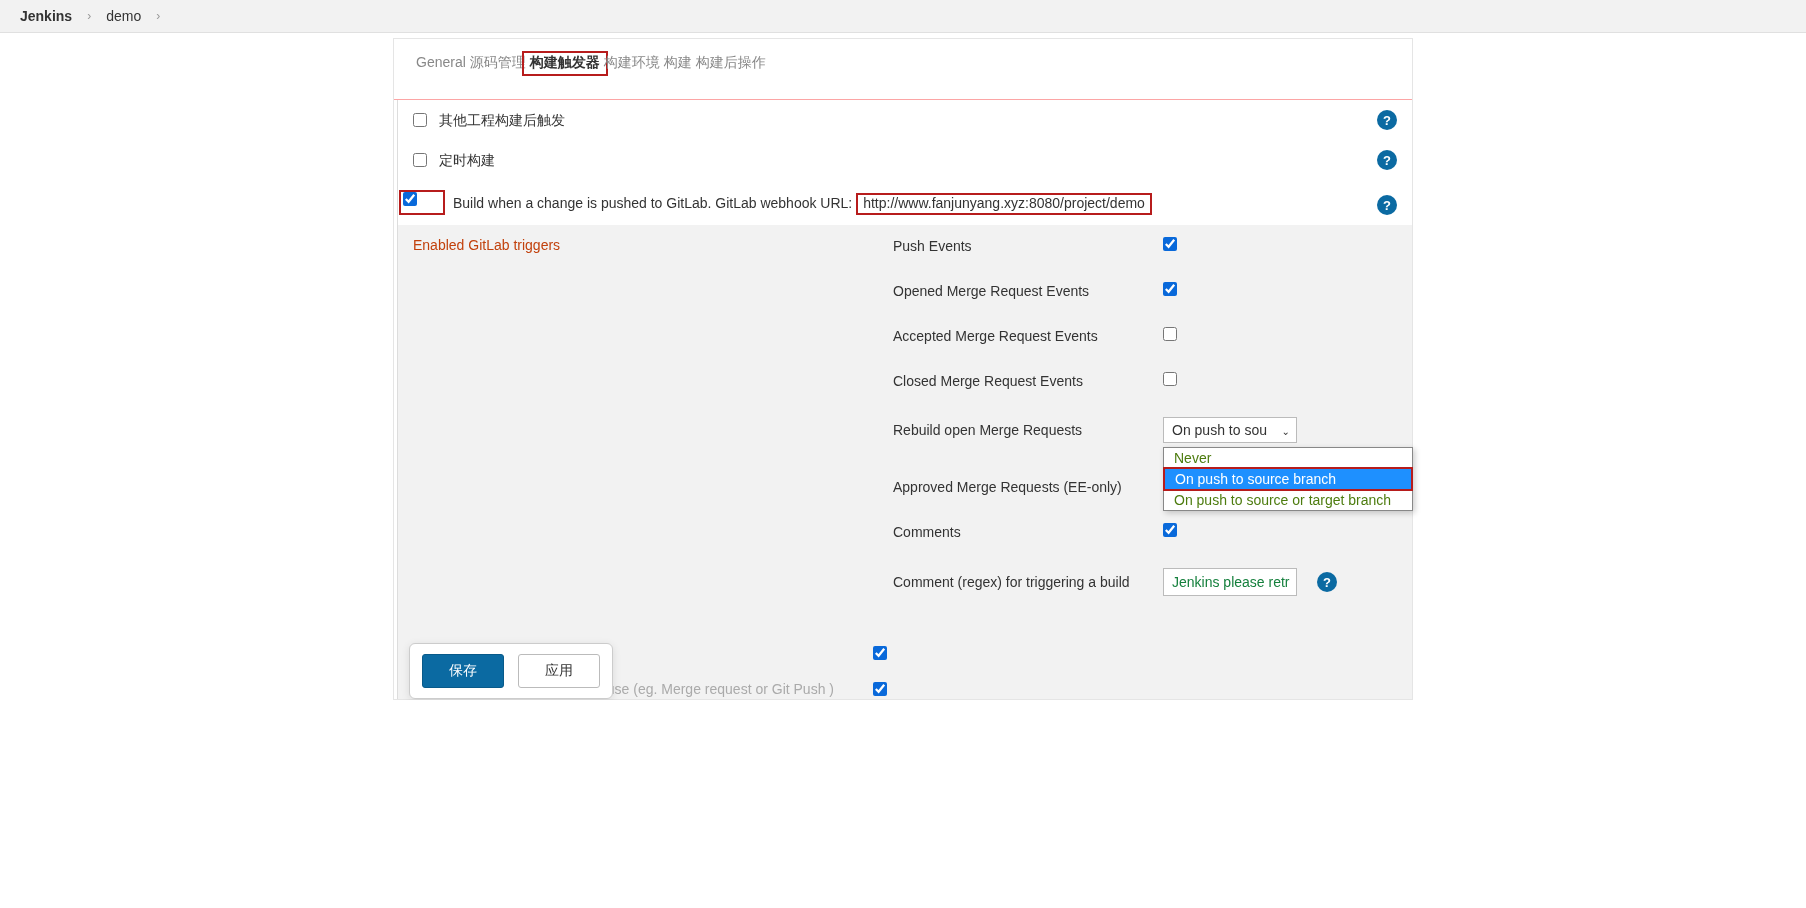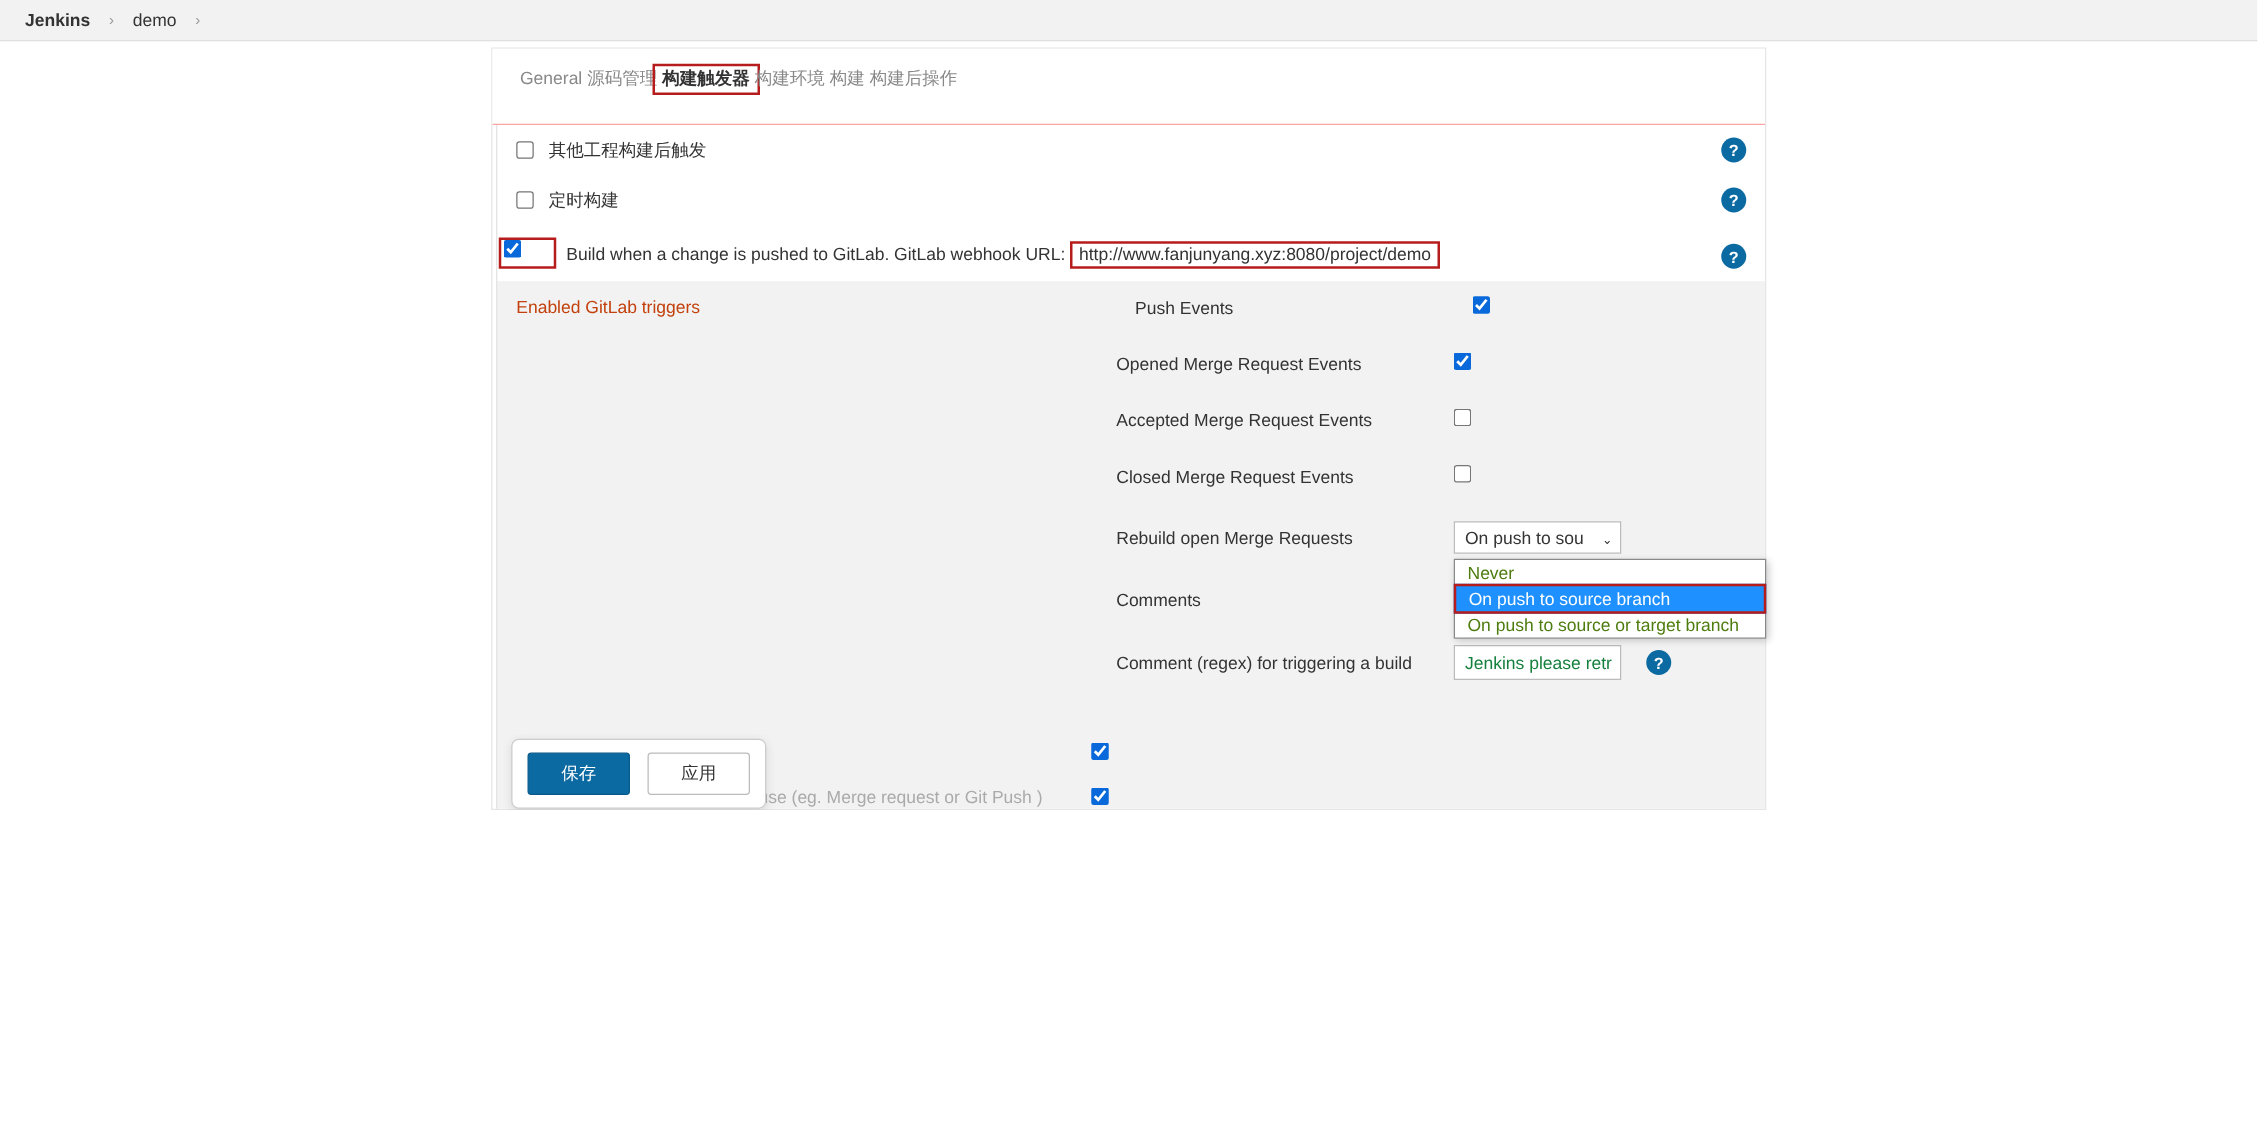--- a/index.html
+++ b/index.html
@@ -106,21 +106,21 @@
           <span class="url-highlight">http://www.fanjunyang.xyz:8080/project/demo</span>
         </span>
         <span class="help-icon"></span>
       </div>
 
       <div class="section-triggers" style="position:relative;">
         <div style="display:flex;">
           <div class="section-label" style="width:480px;">Enabled GitLab triggers</div>
           <div style="flex:1;">
 
-            <div class="trigger-item" style="padding-top:0;margin-left:15px;">
+            <div class="trigger-item" style="padding-top:0;">
               <div class="t-label">Push Events</div>
               <div class="t-ctrl"><input type="checkbox" checked="" style=""></div>
             </div>
 
             <div class="trigger-item">
               <div class="t-label">Opened Merge Request Events</div>
               <div class="t-ctrl"><input type="checkbox" checked="" style=""></div>
             </div>
 
             <div class="trigger-item">
@@ -141,20 +141,24 @@
                   <span class="select-caret">⌄</span>
                 </div>
                 <div class="dropdown-popup" style="left:0; top:30px; min-width:250px;">
                   <div class="opt">Never</div>
                   <div class="opt sel sel-wrap">On push to source branch</div>
                   <div class="opt">On push to source or target branch</div>
                 </div>
               </div>
             </div>
 
+            <div class="trigger-item" style="padding-top:22px;">
+              <div class="t-label">Approved Merge Requests (EE-only)</div>
+              <div class="t-ctrl"></div>
+            </div>
 
             <div class="trigger-item">
               <div class="t-label">Comments</div>
               <div class="t-ctrl"><input type="checkbox" checked="" style=""></div>
             </div>
 
             <div class="trigger-item">
               <div class="t-label">Comment (regex) for triggering a build</div>
               <div class="t-ctrl" style="display:flex; align-items:center;">
                 <div class="text-input">Jenkins please retr</div>

